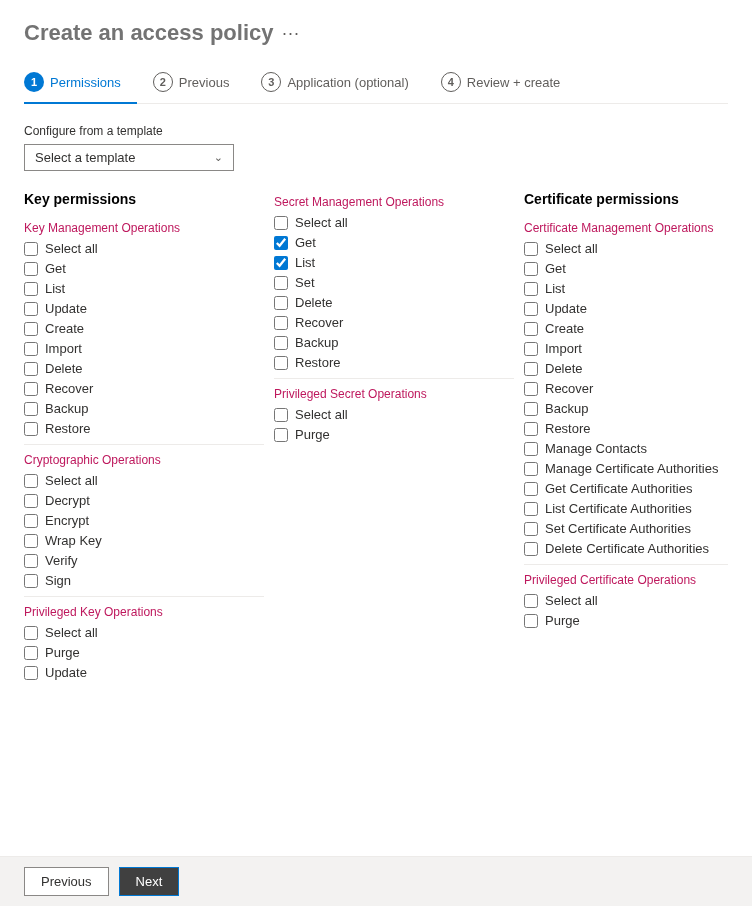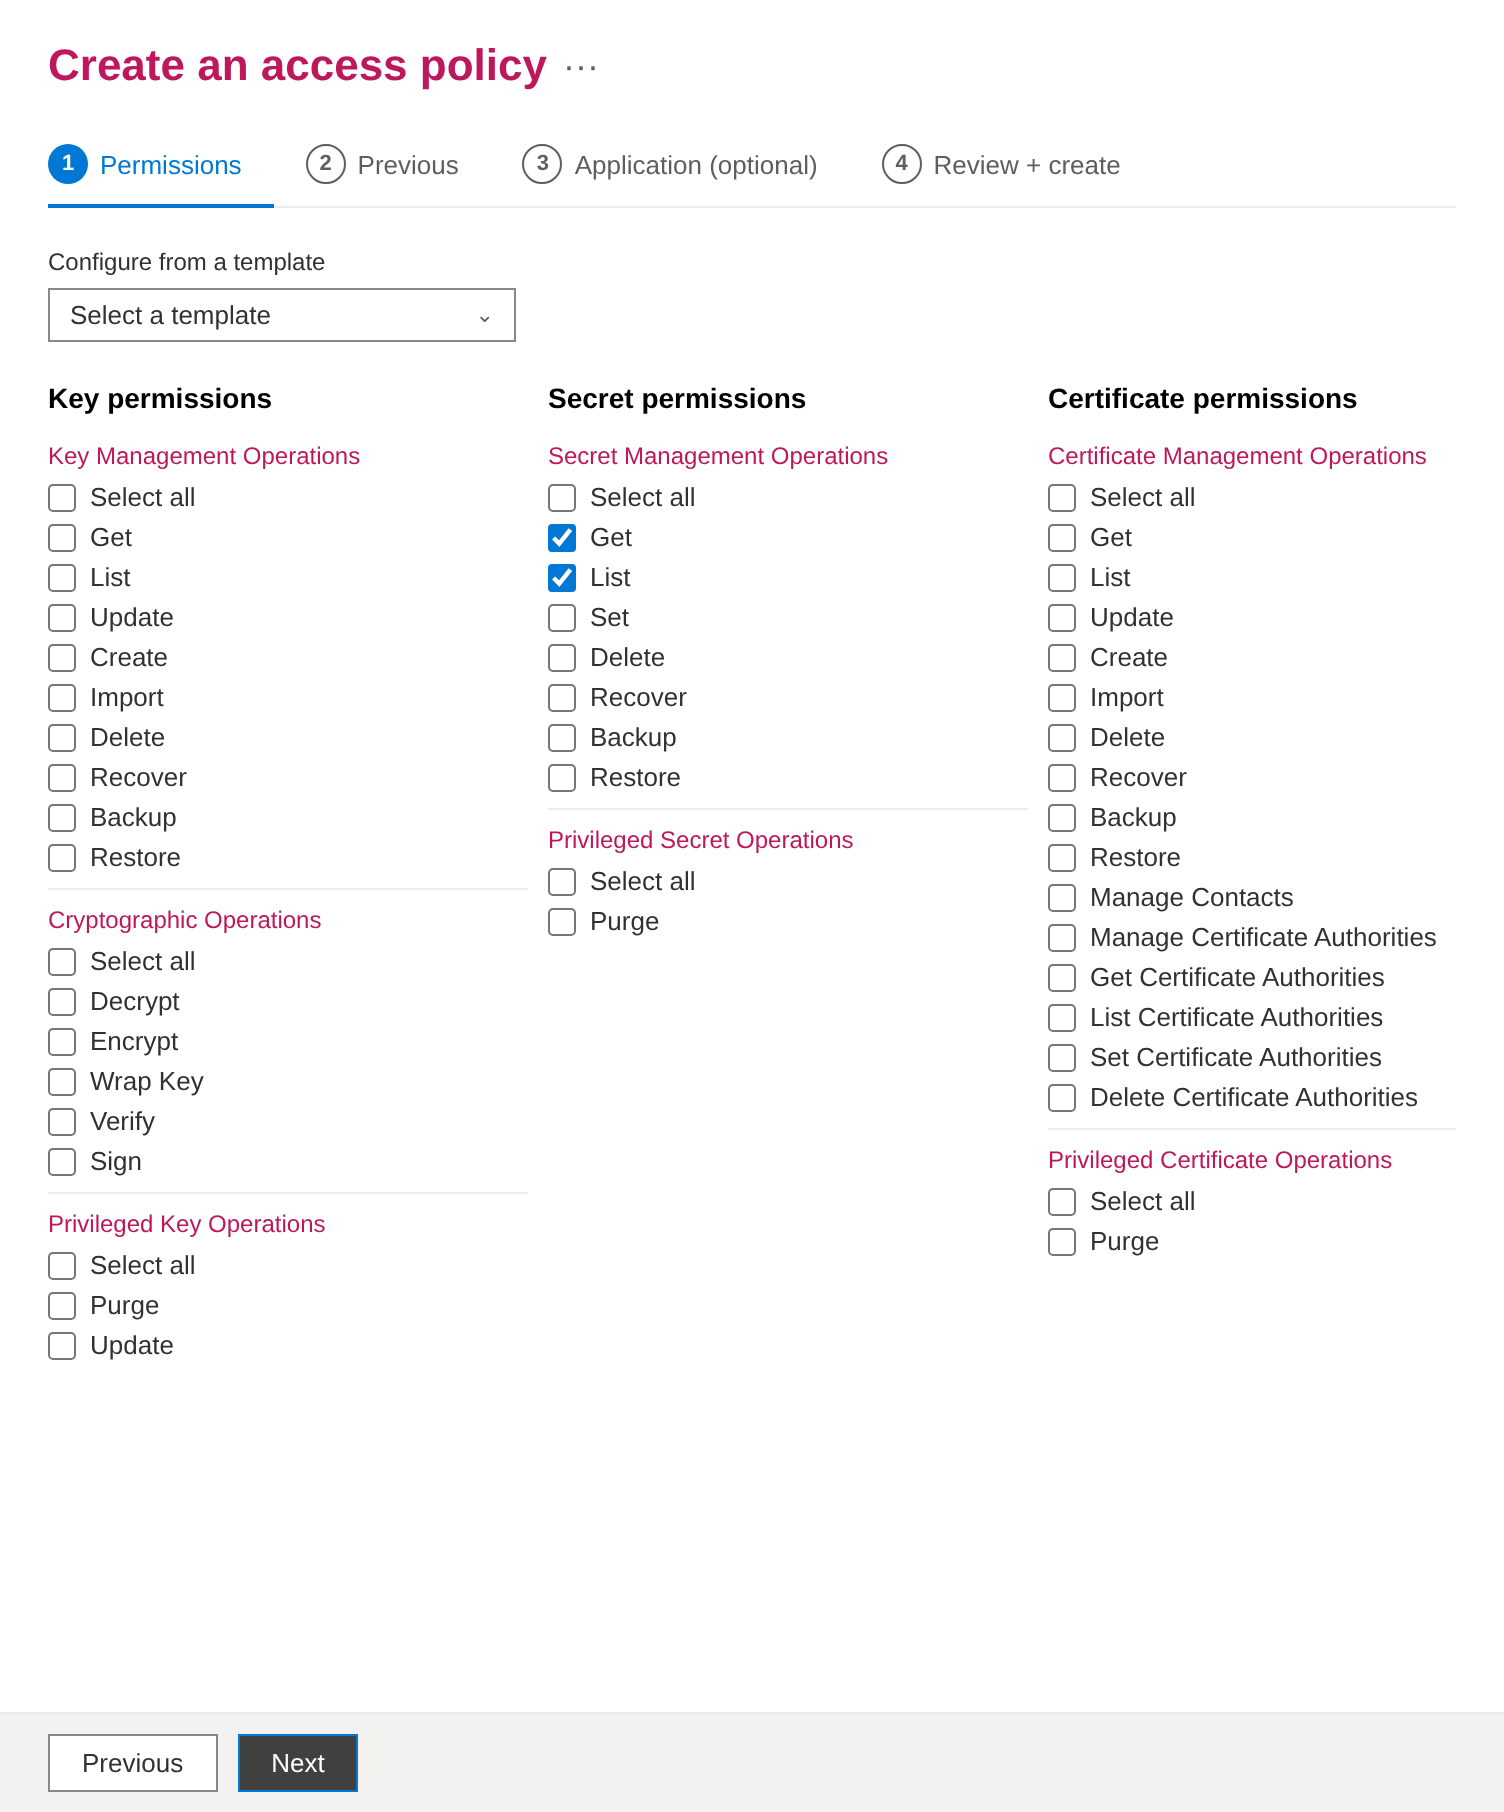--- a/index.html
+++ b/index.html
@@ -17,21 +17,21 @@
     }
     .page-title-row {
       display: flex;
       align-items: center;
       gap: 8px;
       margin-bottom: 18px;
     }
     .page-title {
       font-size: 22px;
       font-weight: 600;
-      color: #be185d;
+      color: #737373;
     }
     .more-icon {
       font-size: 18px;
       color: #605e5c;
       cursor: pointer;
     }
     
     .tabs-bar {
       display: flex;
       align-items: center;
@@ -84,21 +84,21 @@
       font-size: 12px;
       color: #323130;
       margin-bottom: 6px;
     }
     .template-dropdown {
       display: flex;
       align-items: center;
       justify-content: space-between;
       border: 1px solid #8a8886;
       padding: 5px 10px;
-      width: 234px;
+      width: 210px;
       cursor: pointer;
       background: #fff;
       font-size: 13px;
       color: #323130;
     }
     .chevron-down {
       font-size: 11px;
       color: #605e5c;
     }
     
@@ -303,21 +303,20 @@
           <input type="checkbox" style="">
           <span class="checkbox-label">Purge</span>
         </div>
         <div class="checkbox-item">
           <input type="checkbox" style="">
           <span class="checkbox-label">Update</span>
         </div>
       </div>
 
       <div>
-        <div class="perm-column-header">Secret permissions</div>
 
         <div class="perm-section-title">Secret Management Operations</div>
         <div class="checkbox-item">
           <input type="checkbox" style="">
           <span class="checkbox-label">Select all</span>
         </div>
         <div class="checkbox-item">
           <input type="checkbox" checked="" style="">
           <span class="checkbox-label">Get</span>
         </div>

